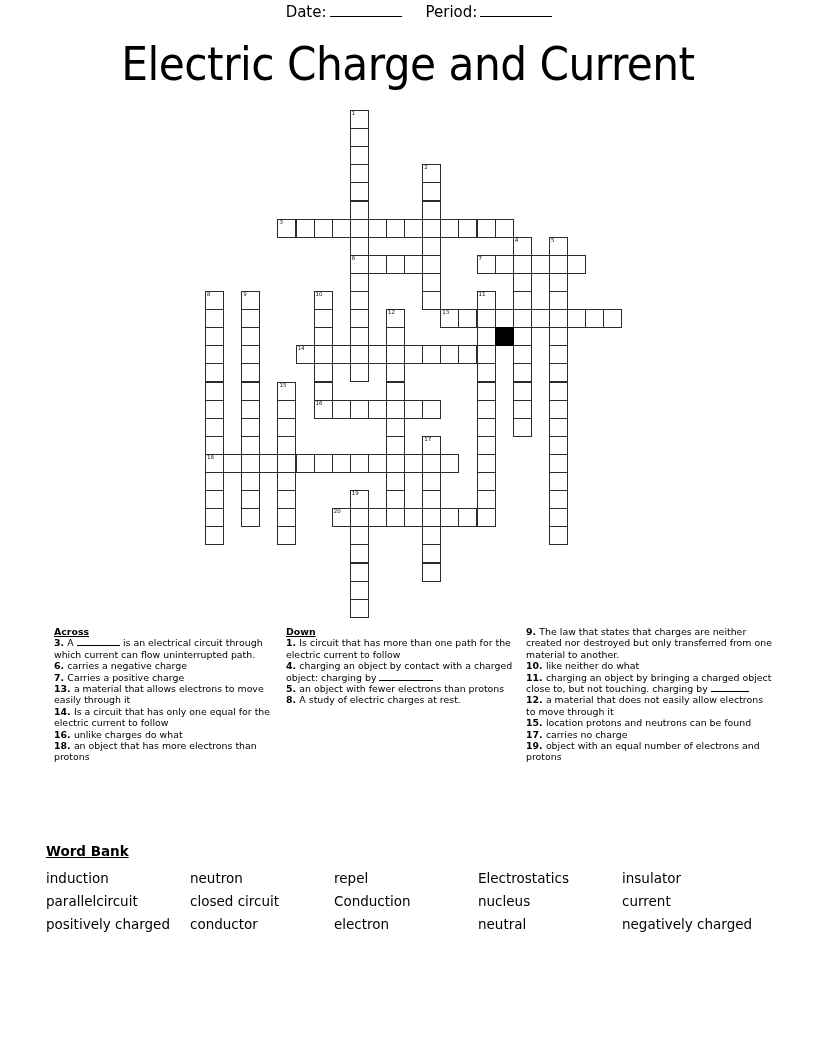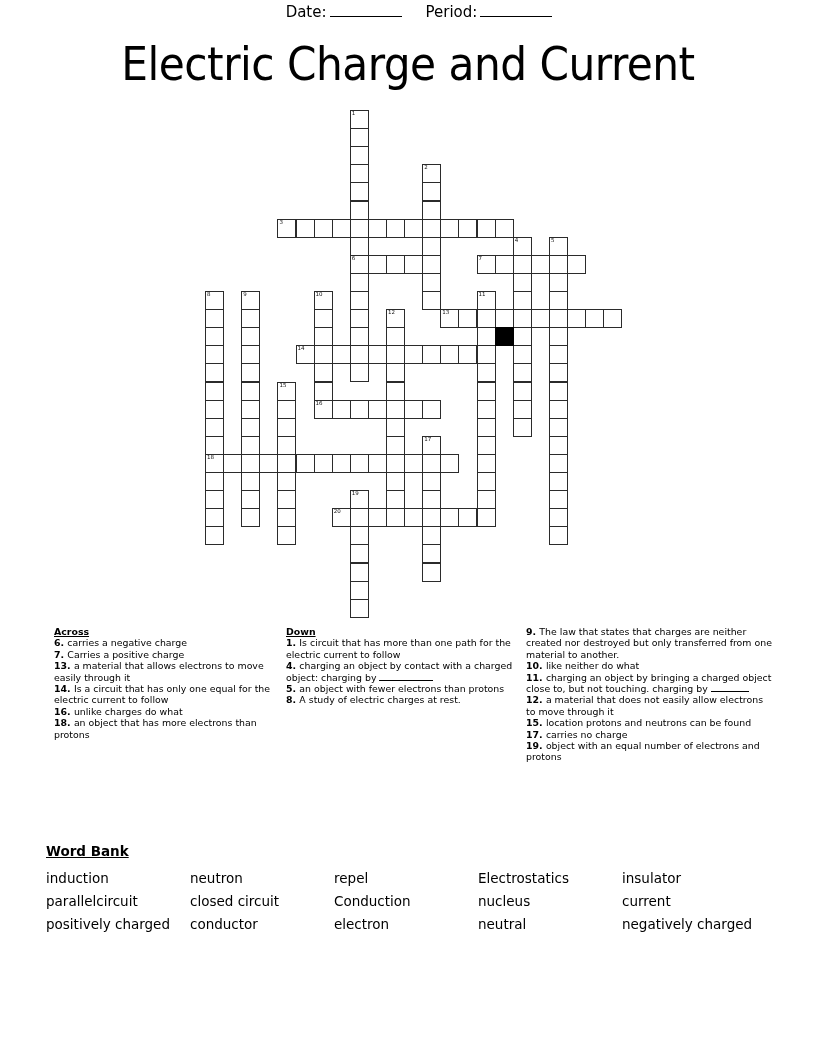--- a/index.html
+++ b/index.html
@@ -310,20 +310,21 @@
     <div class="cell" style="left: 404.1px; top: 508.2px; width: 19.1px; height: 19.1px;"></div>
     <div class="cell" style="left: 440.3px; top: 508.2px; width: 19.1px; height: 19.1px;"></div>
     <div class="cell" style="left: 458.4px; top: 508.2px; width: 19.1px; height: 19.1px;"></div>
     <div class="cell" style="left: 476.5px; top: 508.2px; width: 19.1px; height: 19.1px;"></div>
     <div class="cell blk" style="left: 494.6px; top: 327.2px; width: 19.1px; height: 19.1px;"></div>
   </div>
 
 <div class="clues">
   <div class="ccol c1" id="clue-col-1">
       <div class="sechead">Across</div>
+      <div class="clue"><b>3. </b><span>A </span><span class="blank" style="width: 43.2px;"></span><span> is an electrical circuit through which current can flow uninterrupted path.</span></div>
       <div class="clue"><b>6. </b><span>carries a negative charge</span></div>
       <div class="clue"><b>7. </b><span>Carries a positive charge</span></div>
       <div class="clue"><b>13. </b><span>a material that allows electrons to move easily through it</span></div>
       <div class="clue"><b>14. </b><span>Is a circuit that has only one equal for the electric current to follow</span></div>
       <div class="clue"><b>16. </b><span>unlike charges do what</span></div>
       <div class="clue"><b>18. </b><span>an object that has more electrons than protons</span></div>
     </div>
   <div class="ccol c2" id="clue-col-2">
       <div class="sechead">Down</div>
       <div class="clue"><b>1. </b><span>Is circuit that has more than one path for the electric current to follow</span></div>

